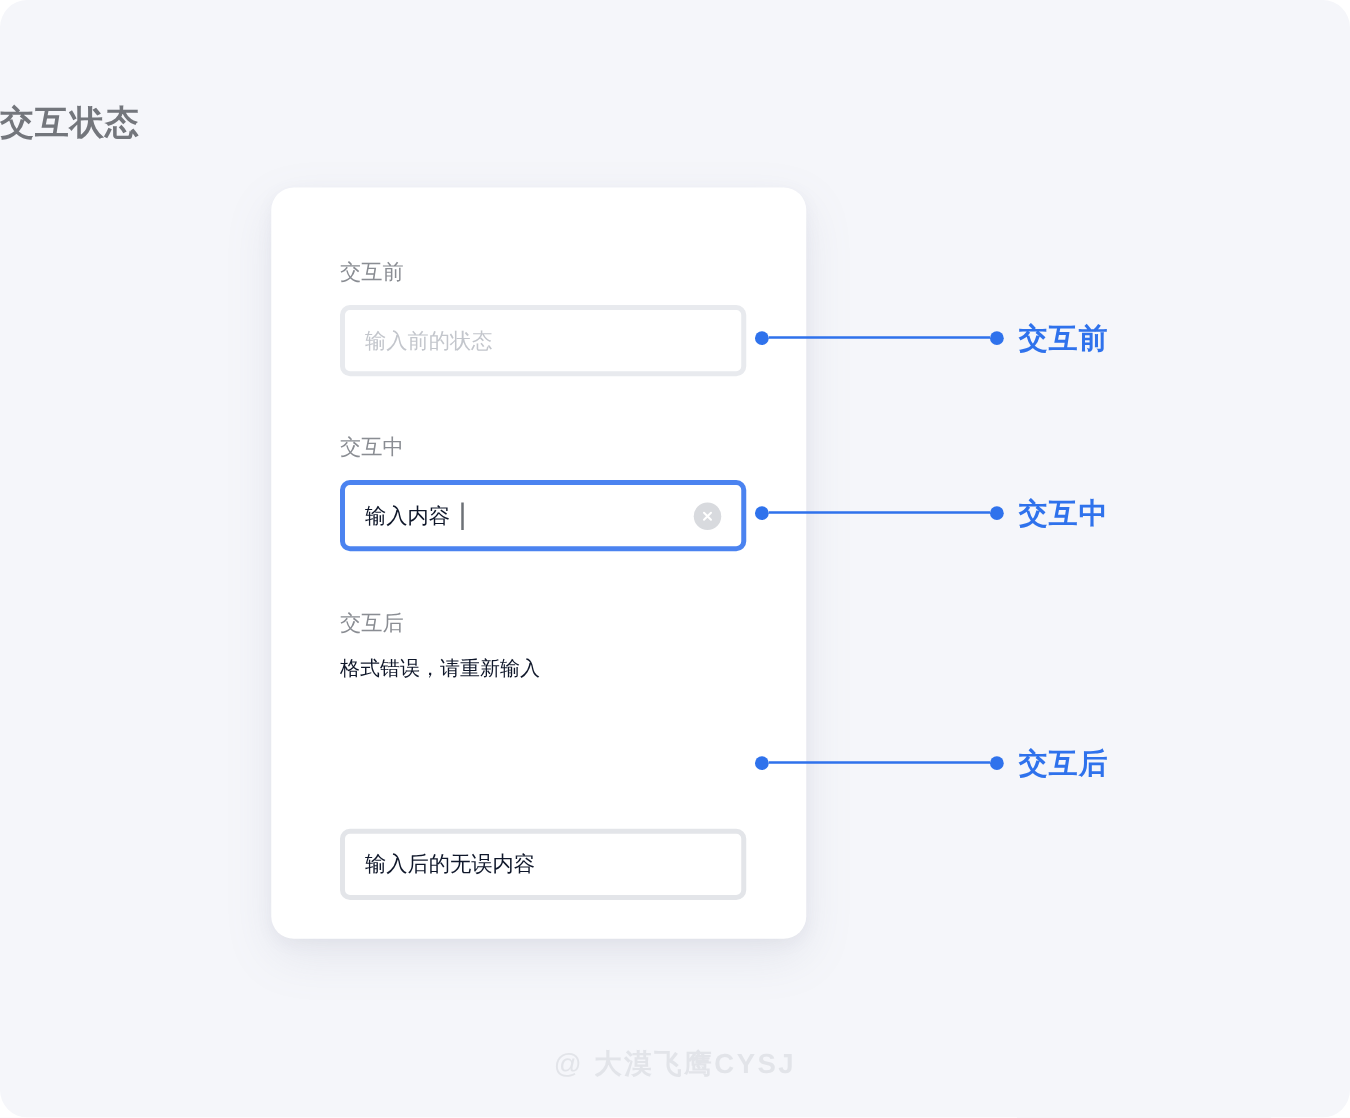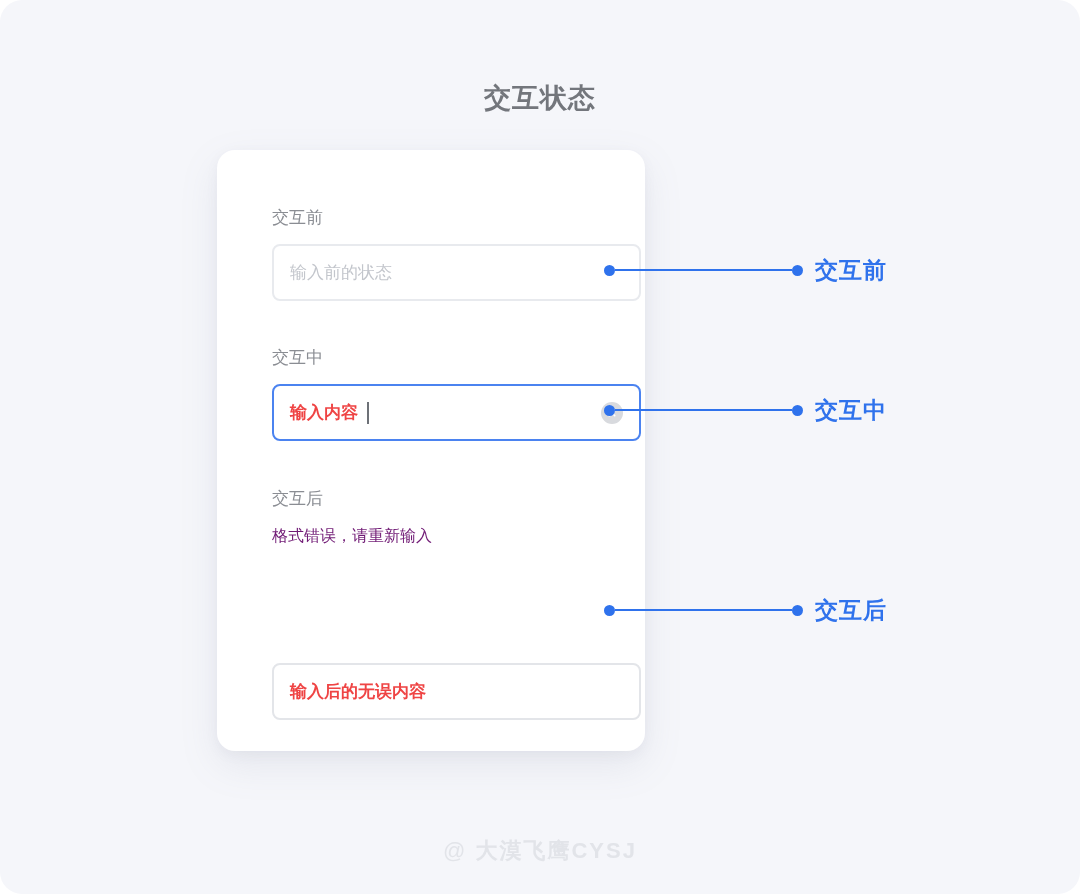--- a/index.html
+++ b/index.html
@@ -22,21 +22,21 @@
     border-radius: 22px;
     overflow: hidden;
   }
 
   
   .page-title {
     position: absolute;
     left: 0;
     top: 78px;
     width: 1080px;
-    text-align: center;
+    text-align: left;
     font-size: 27px;
     font-weight: 700;
     color: #73767c;
     letter-spacing: 1px;
     line-height: 40px;
   }
 
   
   .card {
     position: absolute;
@@ -64,24 +64,24 @@
     font-size: 17px;
     color: #8a8d93;
     line-height: 24px;
     margin-bottom: 14px;
     font-weight: 400;
   }
 
   .input-box {
     position: relative;
     box-sizing: border-box;
-    width: 369px;
+    width: 325px;
     height: 57px;
     border-radius: 8px;
-    border: 2px solid #737373;
+    border: 4px solid #737373;
     background: #ffffff;
     display: flex;
     align-items: center;
     padding: 12px 16px;
   }
   .input-box.state-default {
     border-color: #e8eaee;
   }
   .input-box.state-focus {
     border-color: #4b83f0;
@@ -93,22 +93,22 @@
     border-color: #e3e5e9;
   }
 
   .input-placeholder {
     font-size: 17px;
     color: #c3c6cc;
     font-weight: 400;
   }
   .input-value {
     font-size: 17px;
-    color: #ef4444;
-    font-weight: 700;
+    color: #0f172a;
+    font-weight: 400;
   }
 
   .caret {
     display: inline-block;
     width: 2px;
     height: 22px;
     background: #6d7177;
     margin-left: 9px;
     vertical-align: -4px;
   }
@@ -124,21 +124,21 @@
     background: #d8dade;
     display: flex;
     align-items: center;
     justify-content: center;
   }
   .clear-icon svg { display: block; }
 
   .error-text {
     margin-top: 13px;
     font-size: 16px;
-    color: #701a75;
+    color: #0f172a;
     line-height: 22px;
   }
 
   
   .callout {
     position: absolute;
     height: 24px;
     display: flex;
     align-items: center;
   }

